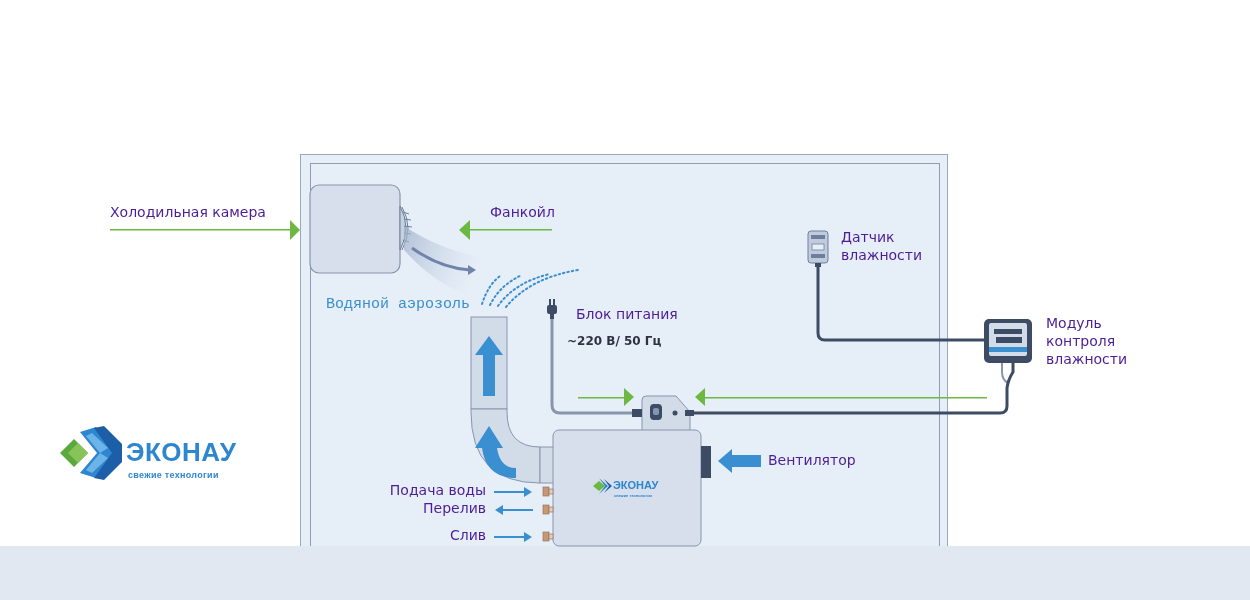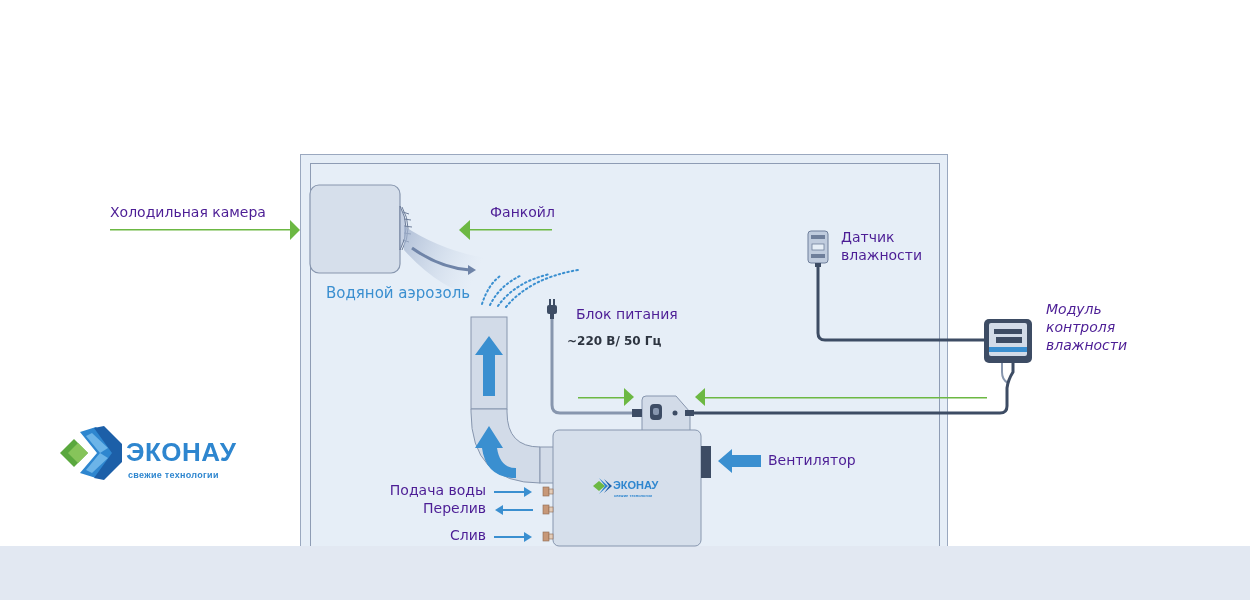--- a/index.html
+++ b/index.html
@@ -155,30 +155,30 @@
     <polygon points="68,453 78,443 88,453 78,463" fill="#86c45a"></polygon>
     <polygon points="80,432 96,427 112,442 112,462 96,478 80,473 97,453" fill="#2e86cf"></polygon>
     <polygon points="94,428 104,426 122,444 122,462 104,480 94,478 112,453" fill="#1c5fa8"></polygon>
     <polygon points="86,436 92,433 108,448 100,453 " fill="#6cb4e8"></polygon>
     <polygon points="86,470 92,473 108,458 100,453" fill="#6cb4e8"></polygon>
   </g>
 </svg>
 
 <div class="abs lbl" style="left:110px; top:204px;">Холодильная камера</div>
 <div class="abs lbl" style="left:490px; top:204px;">Фанкойл</div>
-<div class="abs lbl-blue" style="left:326px; top:284px;">Водяной аэрозоль</div>
+<div class="abs lbl-blue" style="left:326px; top:296px;font-family:Liberation Mono, monospace;">Водяной аэрозоль</div>
 <div class="abs lbl" style="left:576px; top:306px;">Блок питания</div>
 <div class="abs lbl-bold" style="left:567px; top:334px;">~220 В/ 50 Гц</div>
 
 <div class="abs lbl" style="left:841px; top:228px; line-height:18px;">
   <div>Датчик</div>
   <div>влажности</div>
 </div>
 
-<div class="abs lbl" style="left:1046px; top:300px; line-height:18px;font-style:italic;">
+<div class="abs lbl" style="left:1046px; top:314px; line-height:18px;">
   <div>Модуль</div>
   <div>контроля</div>
   <div>влажности</div>
 </div>
 
 <div class="abs lbl" style="left:768px; top:452px;">Вентилятор</div>
 <div class="abs lbl" style="right:764px; top:482px; text-align:right;">Подача воды</div>
 <div class="abs lbl" style="right:764px; top:500px; text-align:right;margin-left:42px;">Перелив</div>
 <div class="abs lbl" style="right:764px; top:527px; text-align:left;">Слив</div>
 

